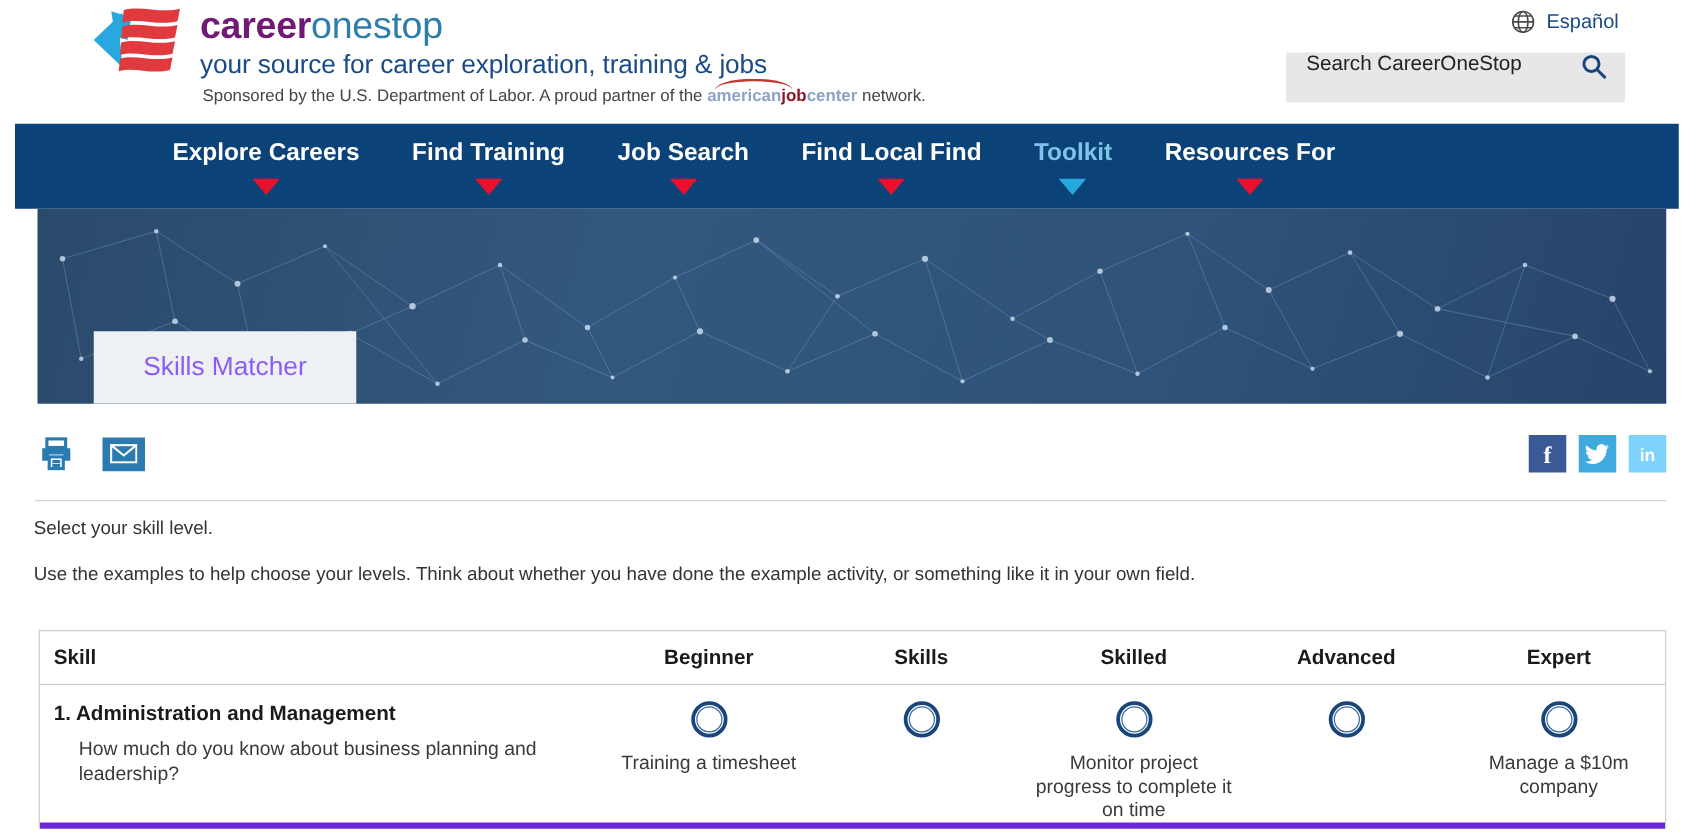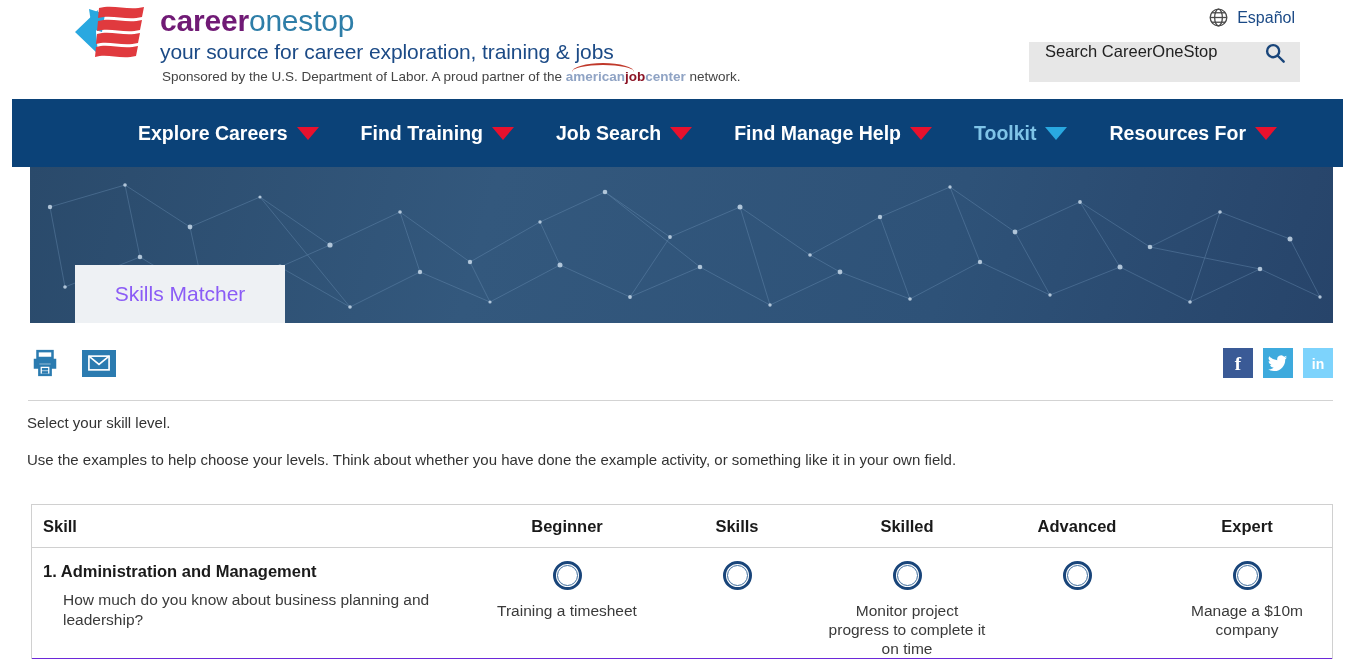--- a/index.html
+++ b/index.html
@@ -65,21 +65,21 @@
   
   .nav {
     position: absolute; left: 12px; top: 99px; width: 1331px; height: 68px;
     background: #0b4278;
     display: flex; align-items: center;
   }
   .nav-inner { display: flex; align-items: center; padding-left: 126px; gap: 0; }
   .nav-item {
     display: flex; align-items: center; gap: 9px;
     color: #ffffff; font-size: 19.5px; font-weight: 700;
-    margin-right: 42px; cursor: pointer; white-space: nowrap;
+    margin-right: 42px; cursor: pointer; white-space: nowrap; flex-direction: column;
   }
   .nav-item.active { color: #7fc4e8; }
   .caret {
     width: 0; height: 0;
     border-left: 11px solid transparent;
     border-right: 11px solid transparent;
     border-top: 13px solid #e8112d;
     display: block;
   }
   .nav-item.active .caret { border-top-color: #29a8e0; }
@@ -131,21 +131,21 @@
     display: flex; align-items: center; height: 43px;
     border-bottom: 1px solid #d0d0d0;
   }
   .th {
     font-size: 16.5px; font-weight: 700; color: #1a1a1a; text-align: center;
   }
   .th.skill { text-align: left; padding-left: 11px; }
   .col-skill { width: 450px; flex: 0 0 450px; }
   .col-lvl  { width: 170px; flex: 0 0 170px; }
 
-  .tbl-row { display: flex; min-height: 109px; border-bottom: 1px solid #6d28d9; }
+  .tbl-row { display: flex; min-height: 109px; border-bottom: 5px solid #6d28d9; }
   .cell-skill { width: 450px; flex: 0 0 450px; padding: 12px 14px 10px 11px; }
   .skill-title { font-size: 16.5px; font-weight: 700; color: #1a1a1a; line-height: 22px; }
   .skill-desc { font-size: 15.5px; color: #3a3a3a; line-height: 20px; margin-top: 8px; padding-left: 20px; }
   .cell-lvl {
     width: 170px; flex: 0 0 170px;
     display: flex; flex-direction: column; align-items: center;
     padding-top: 13px;
   }
   .radio {
     width: 29px; height: 29px; border-radius: 50%;
@@ -221,21 +221,21 @@
       </div>
       <div class="nav-item">
         <span>Find Training</span>
         <span class="caret"></span>
       </div>
       <div class="nav-item">
         <span>Job Search</span>
         <span class="caret"></span>
       </div>
       <div class="nav-item">
-        <span>Find Manage Help</span>
+        <span>Find Local Find</span>
         <span class="caret"></span>
       </div>
       <div class="nav-item active">
         <span>Toolkit</span>
         <span class="caret"></span>
       </div>
       <div class="nav-item">
         <span>Resources For</span>
         <span class="caret"></span>
       </div>

